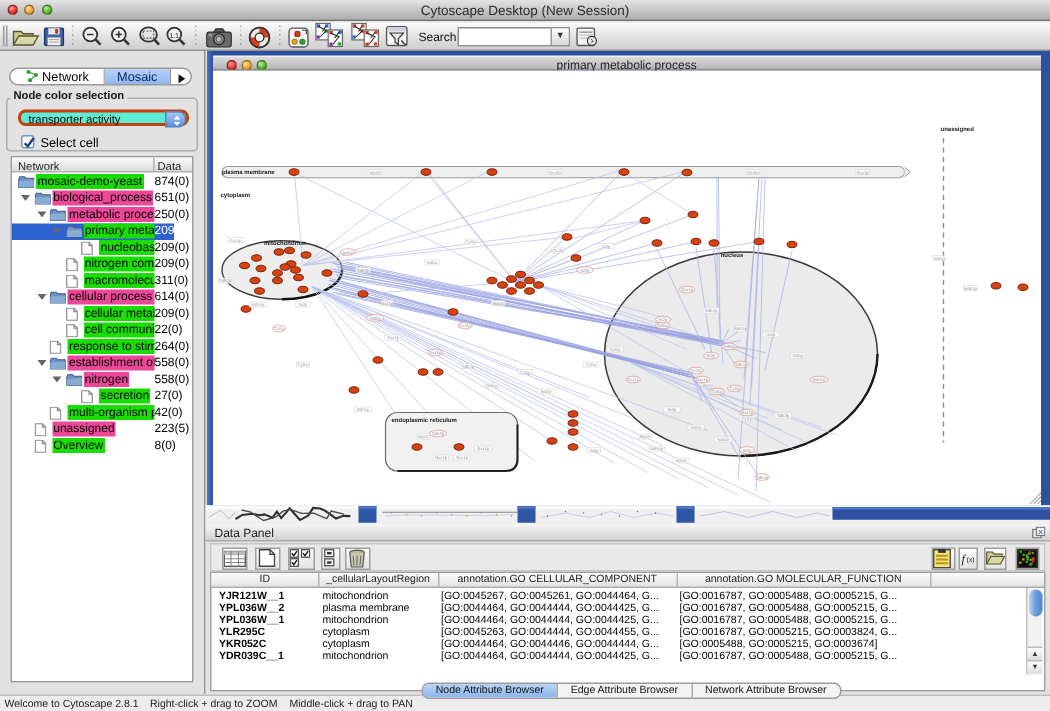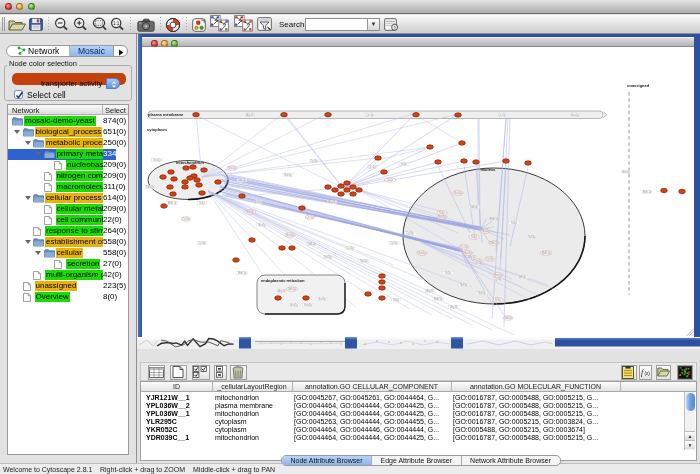--- a/index.html
+++ b/index.html
@@ -17,32 +17,32 @@
 #searchbtn{position:absolute;right:0;top:0;width:12px;height:11px;background:linear-gradient(#fdfdfd,#d8d8d8);border-left:1px solid #9a9a9a;font-size:6px;text-align:center;line-height:11px;color:#333}
 
 #leftpanel{left:0;top:34px;width:137px;height:429px;background:#e2e2e2;border-right:1px solid #8f8f8f}
 #cphead{position:absolute;left:0;top:0;width:136px;height:11px;background:linear-gradient(#f6f6f6,#cfcfcf);border-bottom:1px solid #a5a5a5;font-size:8px;color:#1a1a1a;padding:1px 0 0 5px}
 #tabs{position:absolute;left:6px;top:11px;width:122px;height:12px;background:#fff;border:1px solid #9a9a9a;border-radius:6px;display:flex;overflow:hidden}
 #tabs .seg{height:100%;font-size:8.5px;text-align:center;line-height:11px}
 #tabnet{width:63px;border-right:1px solid #b5b5b5}
 #tabmosaic{width:44px;background:linear-gradient(#b7d2f6,#8fb7ee);font-weight:normal;color:#0a2a66;border-right:1px solid #9a9a9a}
 #tabarr{width:13px;font-size:6px;color:#000;line-height:12px}
 #groupbox{position:absolute;left:4px;top:31px;width:128px;height:36px;border:1px solid #adadad;border-radius:3px}
-#grouplbl{position:absolute;left:7px;top:25px;font-size:7.5px;font-weight:normal;color:#111;background:#e2e2e2;padding:0 2px}
-#combo{position:absolute;left:12px;top:39px;width:114px;height:11px;background:#5eead4;border:6px solid #c2410c;border-radius:5px;font-size:7.5px;line-height:10px;padding-left:23px}
+#grouplbl{position:absolute;left:7px;top:25px;font-size:7.5px;font-weight:bold;color:#111;background:#e2e2e2;padding:0 2px}
+#combo{position:absolute;left:12px;top:39px;width:114px;height:11px;background:#5eead4;border:2px solid #c2410c;border-radius:5px;font-size:7.5px;line-height:10px;padding-left:5px}
 #combobtn{position:absolute;right:0px;top:-1px;width:14px;height:11px;border-radius:0 5px 5px 0;background:linear-gradient(#a7c7f2,#5f93df);border:1px solid #5580bf}
 #checkbox{position:absolute;left:14px;top:56px;width:9px;height:9px;background:#fff;border:1px solid #7096c9;border-radius:2px}
 #chklbl{position:absolute;left:27px;top:56px;font-size:8.5px}
 #treebox{position:absolute;left:7px;top:70px;width:122px;height:351px;background:#fff;border:1px solid #9a9a9a}
 #treehead{position:absolute;left:0;top:0;width:120px;height:10px;background:linear-gradient(#fafafa,#dcdcdc);border-bottom:1px solid #b0b0b0;font-size:7.5px;color:#222}
 .trow{position:absolute;left:0;width:108px;height:11px;font-size:8px;white-space:nowrap}
 .trow .lbl{position:absolute;top:0.5px;height:10px;line-height:10px;padding:0 1px;color:#000}
 .trow .val{position:absolute;left:95px;top:0.5px;height:10px;line-height:10px;color:#000}
 .green{background:#19dc00}
-.red{background:#eab308}
+.red{background:#ec4899}
 .arr{position:absolute;top:3px;width:0;height:0;border-left:3.2px solid transparent;border-right:3.2px solid transparent;border-top:4.5px solid #666}
 .fold,.page{position:absolute;top:1px}
 
 #window{left:138px;top:34px;width:562px;height:303px;background:linear-gradient(90deg,#4a74c0,#2d51a0 4px);}
 #wtitle{position:absolute;left:4px;top:3px;right:6.5px;height:10px;background:linear-gradient(#dcdcdc,#b4b4b4);border-bottom:1px solid #8b8b8b;border-top:1px solid #efefef}
 #wtitle .t{position:absolute;top:1px;left:0;width:100%;text-align:center;font-size:8px;color:#222}
 .tls{position:absolute;top:2px;width:6.5px;height:6.5px;border-radius:50%;border:0.5px solid rgba(0,0,0,.3)}
 #canvas{position:absolute;left:4px;top:13px;right:6.5px;bottom:0;background:#fff}
 
 #bgstrip{left:137px;top:337px;width:563px;height:12px;background:linear-gradient(#fdfdfd,#e7e7e7)}
@@ -68,20 +68,21 @@
 #seg div{font-size:7px;line-height:10px;padding:0 8.5px;color:#111}
 #seg .sel{background:linear-gradient(#b9d3f4,#8db5ec)}
 #seg .mid{border-left:1px solid #aaa;border-right:1px solid #aaa}
 .status{position:absolute;top:2px;font-size:7px;color:#222}
 </style></head>
 <body>
 <div class="abs" id="mactitle">
   <div class="tl" style="left:5px;background:radial-gradient(circle at 35% 30%,#ff9d96,#e33a2e 60%,#b01c10)"></div>
   <div class="tl" style="left:16px;background:radial-gradient(circle at 35% 30%,#ffe9a8,#f0a432 60%,#c67d12)"></div>
   <div class="tl" style="left:27.5px;background:radial-gradient(circle at 35% 30%,#c8f0a8,#59b82e 60%,#2e8c10)"></div>
+  <div class="t">Cytoscape Desktop (New Session)</div>
 </div>
 <div class="abs" id="toolbar">
   <div style="position:absolute;left:2px;top:2px;width:3px;height:14px;border-left:1px solid #9a9a9a;border-right:1px solid #9a9a9a"></div>
   <div id="ticons">
       <div class="sep" style="left:48px"></div>
       <div class="sep" style="left:130px"></div>
       <div class="sep" style="left:160px"></div>
       <div class="sep" style="left:186px"></div>
 <div class="ticon" style="left:8px;top:3px"><svg width="18" height="13" viewBox="0 0 18 13">
           <path d="M1 12 L1 3 L6 3 L7.5 4.5 L14 4.5 L14 6" fill="#c8c89a" stroke="#55552a" stroke-width="0.9"></path>
@@ -206,21 +207,21 @@
           <path d="M7 8.8 L9.2 6.4 L4.8 6.4 Z" fill="#fff"></path>
         </svg></div>
   </div>
   <div id="checkbox"><svg width="9" height="9">
         <path d="M1.5 4.5 L3.5 6.5 L7.5 1" stroke="#1a3f7a" stroke-width="1.6" fill="none"></path>
       </svg></div>
   <div id="chklbl">Select cell</div>
   <div id="treebox">
     <div id="treehead">
         <span style="position:absolute;left:4px;top:1px">Network</span>
-        <span style="position:absolute;left:97px;top:1px">Select</span>
+        <span style="position:absolute;left:97px;top:1px">Data</span>
         <div style="position:absolute;left:94px;top:0;width:1px;height:10px;background:#b5b5b5"></div>
       </div>
     <div id="treerows">
         <div class="trow" style="top:10.5px;">
           <svg class="fold" style="left:4.0px" width="11" height="9" viewBox="0 0 11 9">
             <path d="M0.5 2.5 L0.5 8 L10.5 8 L10.5 1.8 L5.2 1.8 L4.4 0.8 L1.2 0.8 Z" fill="#6e93c2" stroke="#3c5e8e" stroke-width="0.7"></path>
             <path d="M0.5 3.6 L10.5 3.2 L10.5 8 L0.5 8 Z" fill="#89abd4"></path>
           </svg>
           <span class="lbl green" style="left:16.0px;max-width:79.0px;overflow:hidden;display:inline-block">mosaic-demo-yeast</span>
           <span class="val">874(0)</span>
@@ -243,21 +244,21 @@
           <span class="lbl red" style="left:37.0px;max-width:58.0px;overflow:hidden;display:inline-block">metabolic process</span>
           <span class="val">250(0)</span>
         </div>
 <div class="trow" style="top:43.5px;background:#2e62d0;">
           <div class="arr" style="left:27.0px"></div>
           <svg class="fold" style="left:35.5px" width="11" height="9" viewBox="0 0 11 9">
             <path d="M0.5 2.5 L0.5 8 L10.5 8 L10.5 1.8 L5.2 1.8 L4.4 0.8 L1.2 0.8 Z" fill="#6e93c2" stroke="#3c5e8e" stroke-width="0.7"></path>
             <path d="M0.5 3.6 L10.5 3.2 L10.5 8 L0.5 8 Z" fill="#89abd4"></path>
           </svg>
           <span class="lbl green" style="left:47.5px;max-width:47.5px;overflow:hidden;display:inline-block">primary metabo</span>
-          <span class="val" style="color:#fff">334(...</span>
+          <span class="val" style="color:#fff">209(...</span>
         </div>
 <div class="trow" style="top:54.5px;">
           <svg class="page" style="left:46.0px" width="8" height="9" viewBox="0 0 8 9">
             <path d="M0.5 0.5 L5.3 0.5 L7.5 2.7 L7.5 8.5 L0.5 8.5 Z" fill="#fdfdfd" stroke="#8a8a8a" stroke-width="0.8"></path>
             <path d="M5.3 0.5 L5.3 2.7 L7.5 2.7" fill="none" stroke="#8a8a8a" stroke-width="0.8"></path>
           </svg>
           <span class="lbl green" style="left:58.0px;max-width:37.0px;overflow:hidden;display:inline-block">nucleobase-c</span>
           <span class="val">209(0)</span>
         </div>
 <div class="trow" style="top:65.5px;">
@@ -317,21 +318,21 @@
           </svg>
           <span class="lbl red" style="left:37.0px;max-width:58.0px;overflow:hidden;display:inline-block">establishment of lo</span>
           <span class="val">558(0)</span>
         </div>
 <div class="trow" style="top:142.5px;">
           <div class="arr" style="left:27.0px"></div>
           <svg class="fold" style="left:35.5px" width="11" height="9" viewBox="0 0 11 9">
             <path d="M0.5 2.5 L0.5 8 L10.5 8 L10.5 1.8 L5.2 1.8 L4.4 0.8 L1.2 0.8 Z" fill="#6e93c2" stroke="#3c5e8e" stroke-width="0.7"></path>
             <path d="M0.5 3.6 L10.5 3.2 L10.5 8 L0.5 8 Z" fill="#89abd4"></path>
           </svg>
-          <span class="lbl red" style="left:47.5px;max-width:47.5px;overflow:hidden;display:inline-block">cellular</span>
+          <span class="lbl red" style="left:47.5px;max-width:47.5px;overflow:hidden;display:inline-block">nitrogen</span>
           <span class="val">558(0)</span>
         </div>
 <div class="trow" style="top:153.5px;">
           <svg class="page" style="left:46.0px" width="8" height="9" viewBox="0 0 8 9">
             <path d="M0.5 0.5 L5.3 0.5 L7.5 2.7 L7.5 8.5 L0.5 8.5 Z" fill="#fdfdfd" stroke="#8a8a8a" stroke-width="0.8"></path>
             <path d="M5.3 0.5 L5.3 2.7 L7.5 2.7" fill="none" stroke="#8a8a8a" stroke-width="0.8"></path>
           </svg>
           <span class="lbl green" style="left:58.0px;max-width:37.0px;overflow:hidden;display:inline-block">secretion</span>
           <span class="val">27(0)</span>
         </div>
@@ -360,20 +361,21 @@
           <span class="val">8(0)</span>
         </div>
       </div>
   </div>
 </div>
 <div class="abs" id="window">
   <div id="wtitle">
     <div class="tls" style="left:9px;background:radial-gradient(circle at 35% 30%,#ff9d96,#e33a2e 60%,#b01c10)"></div>
     <div class="tls" style="left:19px;background:radial-gradient(circle at 35% 30%,#ffe9a8,#f0a432 60%,#c67d12)"></div>
     <div class="tls" style="left:29px;background:radial-gradient(circle at 35% 30%,#c8f0a8,#59b82e 60%,#2e8c10)"></div>
+    <div class="t">primary metabolic process</div>
   </div>
   <div id="canvas">
       <svg width="552" height="290" viewBox="0 0 552 290" style="position:absolute;left:0;top:0">
 <rect x="6" y="64" width="455" height="7.5" rx="3.7" fill="#efefef" stroke="#9a9a9a" stroke-width="0.7"></rect>
 <path d="M461 64.5 l4 3.2 -4 3.2" fill="#e8e8e8" stroke="#9a9a9a" stroke-width="0.6"></path>
 <ellipse cx="352" cy="189" rx="91" ry="68" fill="#ebebeb" stroke="#3a3a3a" stroke-width="1"></ellipse>
 <path d="M 352 257 A 91 68 0 0 0 443 189" fill="none" stroke="#1a1a1a" stroke-width="1.6"></path>
 <ellipse cx="46" cy="133" rx="40" ry="19.5" fill="#eeeeee" stroke="#3a3a3a" stroke-width="0.9"></ellipse>
 <path d="M 46 152.5 A 40 19.5 0 0 0 86 133" fill="none" stroke="#111" stroke-width="1.7"></path>
 <text x="6.0" y="69.3" font-size="4.0" font-weight="bold" fill="#1a1a1a" text-anchor="start" font-family="Liberation Sans, sans-serif">plasma membrane</text>
@@ -708,20 +710,25 @@
 <circle cx="240" cy="4.0" r="0.5" fill="#b05030"></circle>
 <circle cx="252" cy="5.0" r="0.5" fill="#b05030"></circle>
 <circle cx="264" cy="6.0" r="0.5" fill="#b05030"></circle>
 <circle cx="276" cy="7.0" r="0.5" fill="#b05030"></circle>
 <circle cx="288" cy="4.0" r="0.5" fill="#b05030"></circle>
 <circle cx="300" cy="5.0" r="0.5" fill="#b05030"></circle>
 <line x1="118" y1="4.5" x2="208" y2="4.5" stroke="#777" stroke-width="0.6"></line>
 </svg>
   </div>
 <div class="abs" id="datapanel">
+  <div id="dphead">Data Panel<svg style="position:absolute;right:3px;top:2px" width="9" height="8" viewBox="0 0 9 8">
+        <rect x="0.5" y="2" width="5.5" height="5.5" fill="#e8e8e8" stroke="#777" stroke-width="0.8"></rect>
+        <rect x="3" y="0.5" width="5.5" height="5.5" fill="#f6f6f6" stroke="#777" stroke-width="0.8"></rect>
+        <path d="M4.5 2.5 l2.5 2.5 M7 2.5 l-2.5 2.5" stroke="#4a6fa5" stroke-width="0.7"></path>
+      </svg></div>
   <div id="dptools">
       <div class="dicon" style="left:7px;width:17px"><svg width="15" height="11" viewBox="0 0 15 11" style="margin:1px 0 0 0">
           <rect x="0.5" y="0.5" width="14" height="10" fill="#fff" stroke="#444" stroke-width="0.8"></rect>
           <rect x="0.5" y="0.5" width="14" height="2.6" fill="#bbb"></rect>
           <line x1="0.5" y1="5.5" x2="14.5" y2="5.5" stroke="#777" stroke-width="0.6"></line>
           <line x1="0.5" y1="8" x2="14.5" y2="8" stroke="#777" stroke-width="0.6"></line>
           <line x1="5" y1="0.5" x2="5" y2="10.5" stroke="#777" stroke-width="0.6"></line>
           <line x1="10" y1="0.5" x2="10" y2="10.5" stroke="#777" stroke-width="0.6"></line>
         </svg></div>
 <div class="dicon" style="left:29px;width:17px"><svg width="12" height="12" viewBox="0 0 12 12" style="margin:0 0 0 1px">

